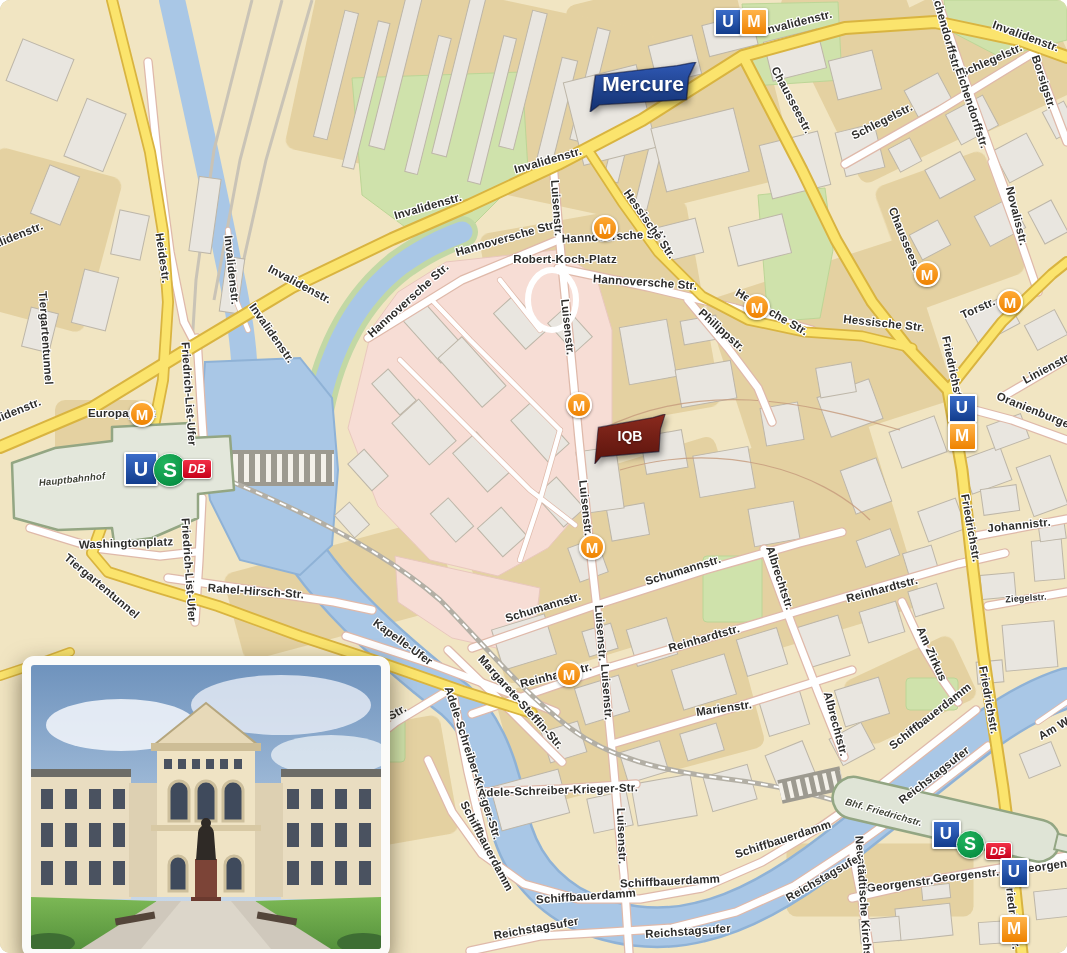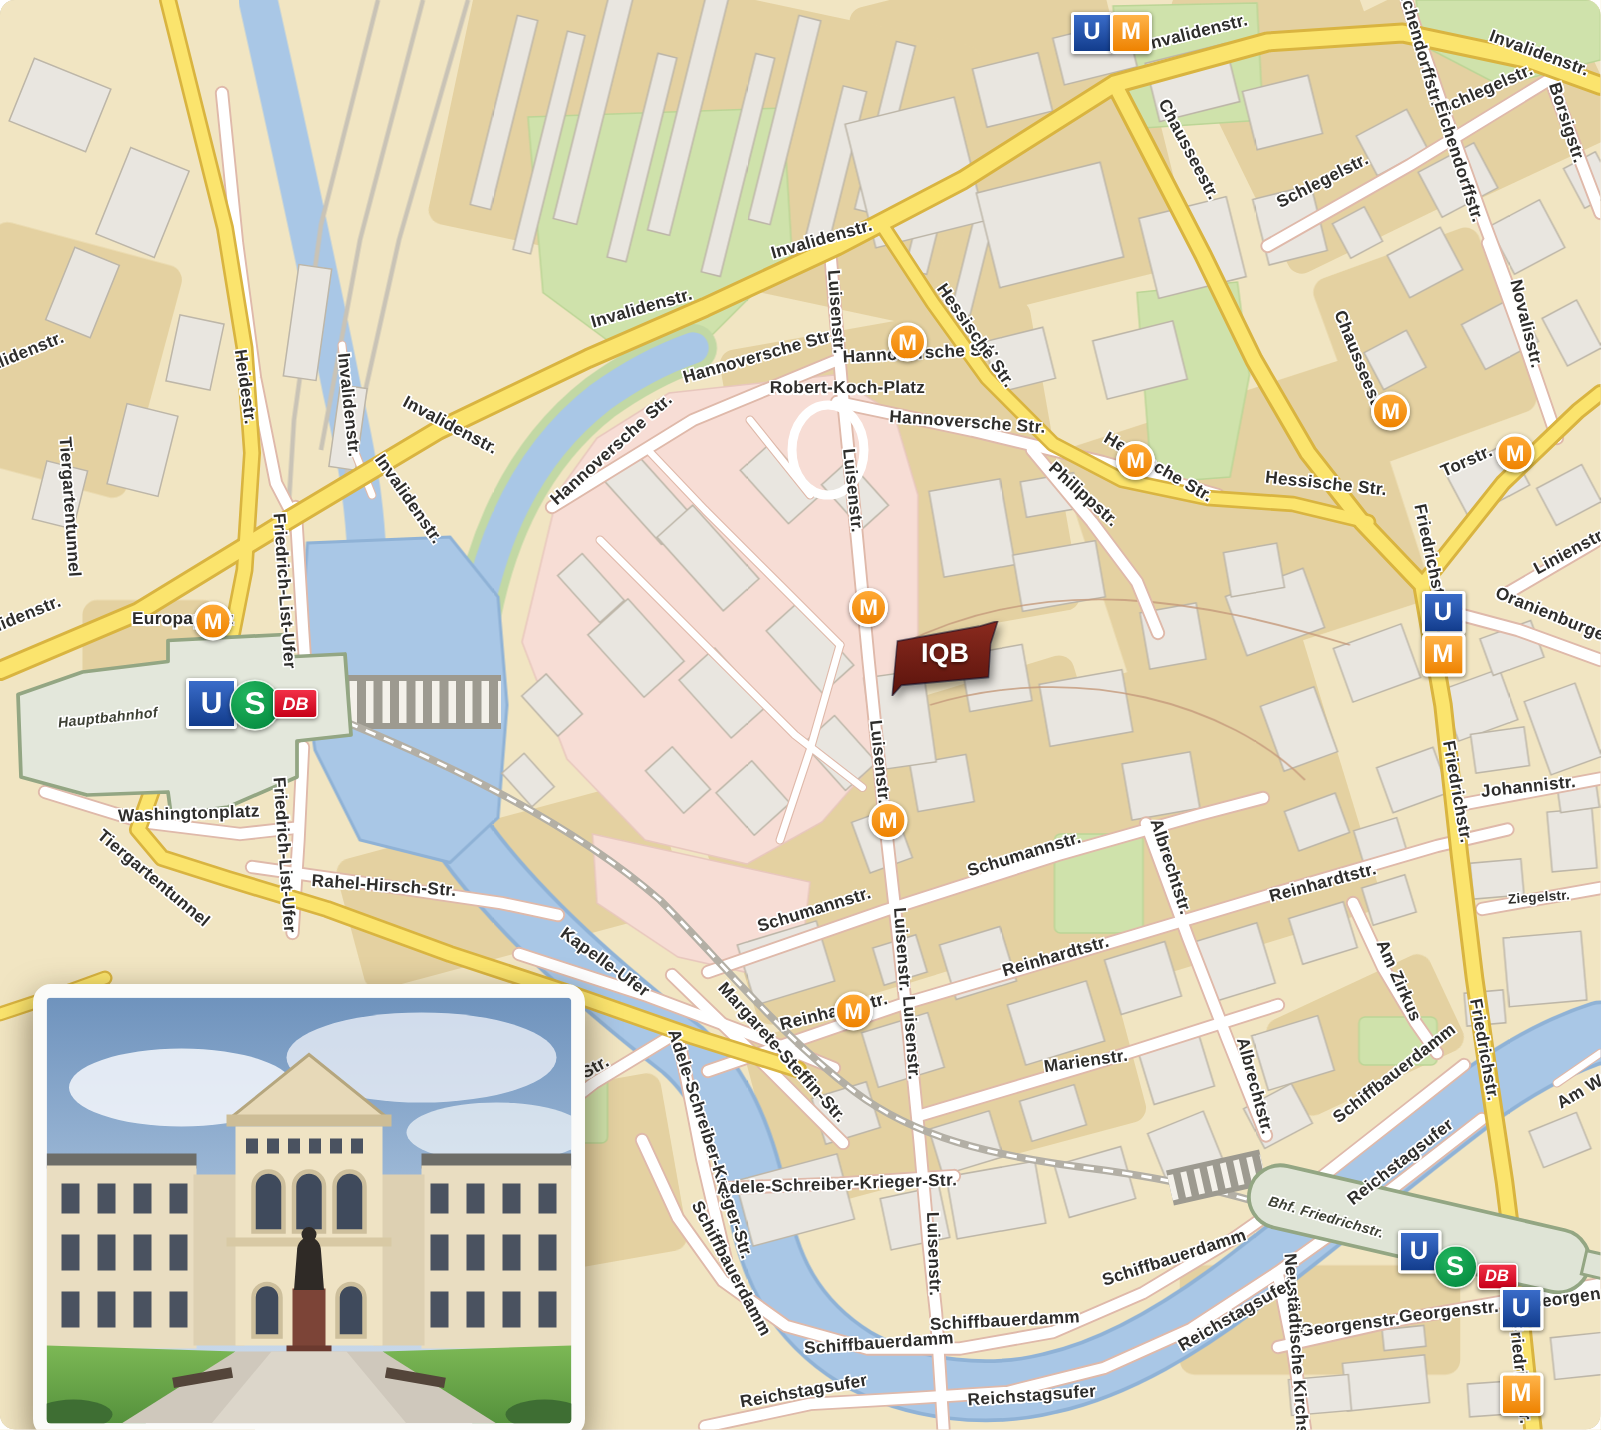--- a/index.html
+++ b/index.html
@@ -408,31 +408,43 @@
       <div class="ticon u-square" style="left: 124px; top: 452px; width: 30px; height: 30px; font-size: 20px;">U</div>
       <div class="ticon s-circle" style="left: 153px; top: 453px; width: 32px; height: 32px; font-size: 21px;">S</div>
       <div class="ticon db-badge" style="left: 182px; top: 459px; width: 28px; height: 18px; font-size: 12px;">DB</div>
       <div class="ticon u-square" style="left: 931.5px; top: 819.5px; width: 25px; height: 25px; font-size: 17px;">U</div>
       <div class="ticon s-circle" style="left: 955.5px; top: 829.5px; width: 27px; height: 27px; font-size: 18px;">S</div>
       <div class="ticon db-badge" style="left: 984.5px; top: 842px; width: 25px; height: 16px; font-size: 11px;">DB</div>
       <div class="ticon u-square" style="left: 999.5px; top: 857.5px; width: 25px; height: 25px; font-size: 17px;">U</div>
       <div class="ticon m-square" style="left: 999.5px; top: 914.5px; width: 25px; height: 25px; font-size: 17px;">M</div>
     </div>
   <div id="flags-layer">
+      <div class="flag" style="left: 586px; top: 62px; width: 114px; height: 50px;">
+        <svg viewBox="0 0 110 56" preserveAspectRatio="none">
+   <defs>
+            <linearGradient id="fg0" x1="0" y1="0" x2="0" y2="1">
+   <stop offset="0" stop-color="#3059b5"></stop>
+              <stop offset="1" stop-color="#12306f"></stop>
+            </linearGradient>
+          </defs>
+   <polygon points="4,56 9,15 88,4 106,0 99,17 97,42 13,48" fill="url(#fg0)" stroke="rgba(5,10,40,.5)" stroke-width="1.5"></polygon>
+        </svg>
+   <span class="flag-txt" style="font-size:21px">Mercure</span>
+      </div>
       <div class="flag" style="left: 592px; top: 414px; width: 76px; height: 50px;">
         <svg viewBox="0 0 110 56" preserveAspectRatio="none">
    <defs>
             <linearGradient id="fg2" x1="0" y1="0" x2="0" y2="1">
    <stop offset="0" stop-color="#8a2a1e"></stop>
               <stop offset="1" stop-color="#5a130c"></stop>
             </linearGradient>
           </defs>
    <polygon points="4,56 9,15 88,4 106,0 99,17 97,42 13,48" fill="url(#fg2)" stroke="rgba(5,10,40,.5)" stroke-width="1.5"></polygon>
         </svg>
-   <span class="flag-txt" style="font-size:18px">IQB</span>
+   <span class="flag-txt" style="font-size:14px">IQB</span>
       </div>
     </div>
 
   <div id="inset-photo">
     <svg width="350" height="284" viewBox="0 0 350 284">
       <defs>
         <linearGradient id="sky" x1="0" y1="0" x2="0" y2="1">
           <stop offset="0" stop-color="#6f93bd"></stop>
             <stop offset=".55" stop-color="#a9c2dd"></stop>
             <stop offset="1" stop-color="#d9e4f0"></stop>

